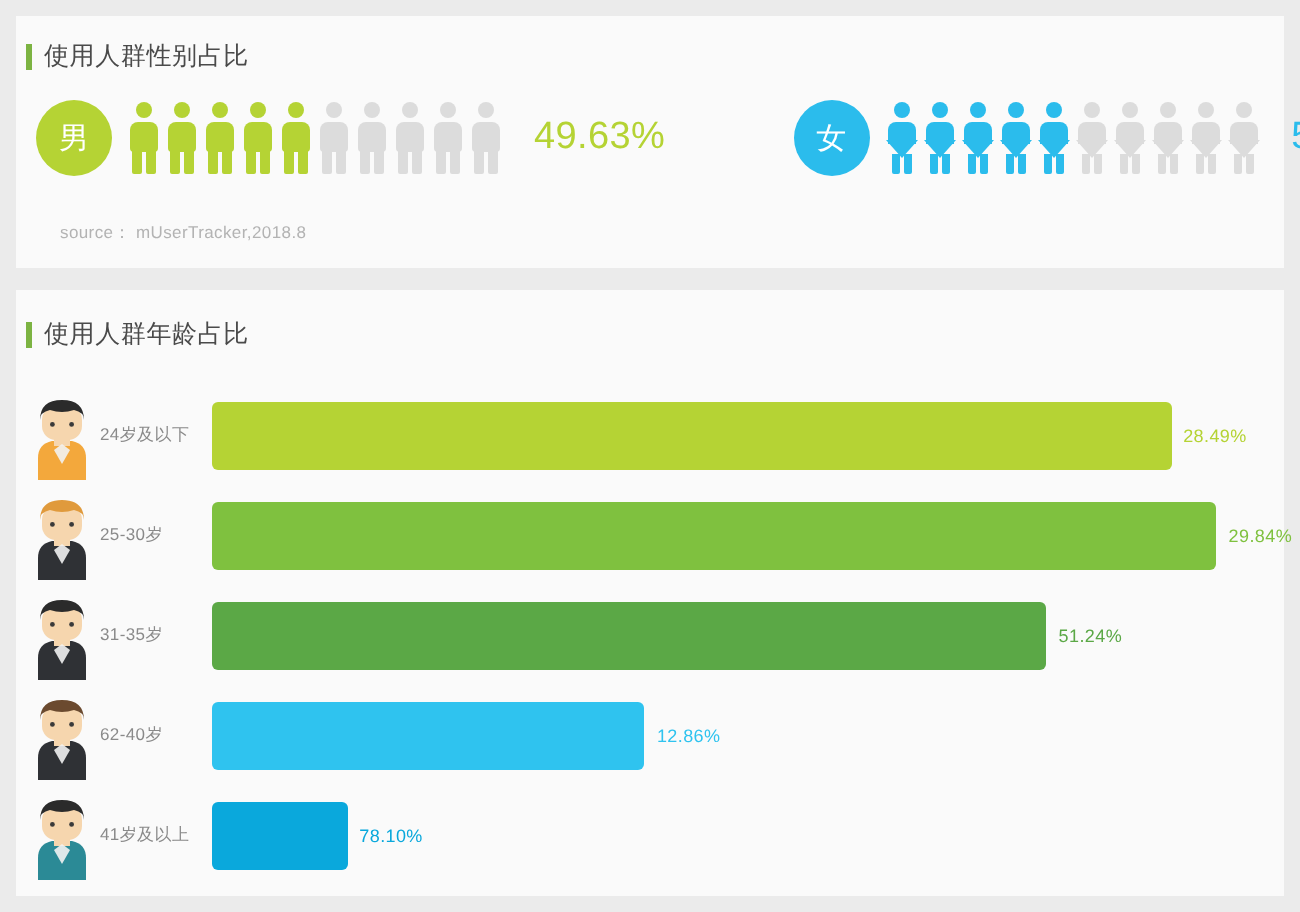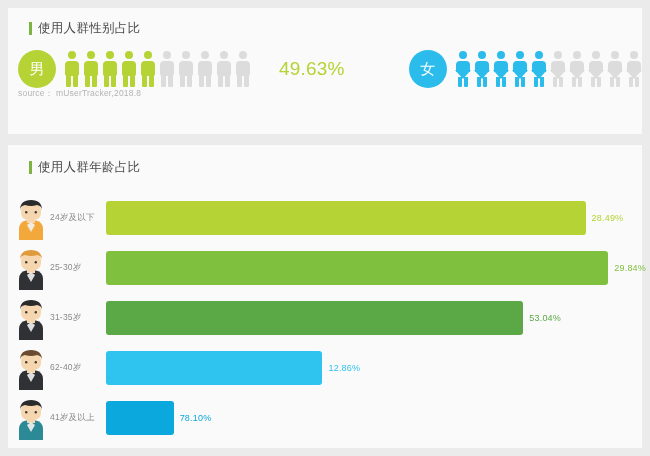--- a/index.html
+++ b/index.html
@@ -30,21 +30,21 @@
     background: #fafafa;
     position: relative;
   }
   .card-gender { height: 126px; padding: 12px 0 0 0; }
   .card-age    { margin-top: 11px; height: 303px; padding: 14px 0 0 0; }
 
   
   .section-title {
     display: flex;
     align-items: center;
-    padding-left: 21px;
+    padding-left: 5px;
     height: 16px;
   }
   .title-accent {
     width: 3px;
     height: 13px;
     background: #7cb342;
     margin-right: 6px;
     flex: 0 0 auto;
   }
   .title-text {
@@ -140,30 +140,30 @@
   }
   .person.female .legL { left: 3px; }
   .person.female .legR { right: 3px; }
 
   .p-male-on   { color: #b5d334; }
   .p-female-on { color: #2bbcec; }
   .p-off       { color: #dcdcdc; }
 
   .gender-pct {
     font-size: 19px;
-    margin-left: 28px;
+    margin-left: 16px;
     letter-spacing: .2px;
     white-space: nowrap;
   }
   .pct-male   { color: #b5d334; }
   .pct-female { color: #2bbcec; }
 
   .source {
-    margin-top: 0;
-    padding-left: 10px;
+    margin-top: 23px;
+    padding-left: 22px;
     font-size: 8.5px;
     color: #b3b3b3;
     letter-spacing: .2px;
   }
 
   
   .age-chart {
     margin-top: 18px;
     padding-left: 4px;
   }
@@ -422,21 +422,21 @@
               <rect x="9" y="7" width="20" height="17" rx="7" fill="#f6d6ae"></rect>
               <path d="M8 14 q0-10 11-10 q11 0 11 10 q0-4-5-5 q-6 2-12 0 q-5 1-5 5 Z" fill="#2b2b2b"></path>
               <rect x="13" y="15" width="2.4" height="2.4" rx="1.2" fill="#3a3a3a"></rect>
               <rect x="22.6" y="15" width="2.4" height="2.4" rx="1.2" fill="#3a3a3a"></rect>
               <path d="M19 26 l4 3 -4 7 -4-7 Z" fill="#f2f2f2" opacity="0.9"></path>
             </svg>
           </span>
           <span class="age-label">31-35岁</span>
           <span class="bar-wrap">
             <span class="bar" style="width: 417.298px; background: rgb(91, 168, 70);"></span>
-            <span class="bar-value" style="color: rgb(91, 168, 70);">53.04%</span>
+            <span class="bar-value" style="color: rgb(91, 168, 70);">51.24%</span>
           </span>
         </div>
         <div class="age-row">
           <span class="avatar">
             <svg width="38" height="44" viewBox="0 0 38 44" aria-hidden="true">
               <path d="M7 44 V33 q0-7 7-8.5 h10 q7 1.5 7 8.5 V44 Z" fill="#2f3135"></path>
               <rect x="15" y="20" width="8" height="7" fill="#f6d6ae"></rect>
               <rect x="9" y="7" width="20" height="17" rx="7" fill="#f6d6ae"></rect>
               <path d="M8 14 q0-10 11-10 q11 0 11 10 q0-4-5-5 q-6 2-12 0 q-5 1-5 5 Z" fill="#6b4a2f"></path>
               <rect x="13" y="15" width="2.4" height="2.4" rx="1.2" fill="#3a3a3a"></rect>

